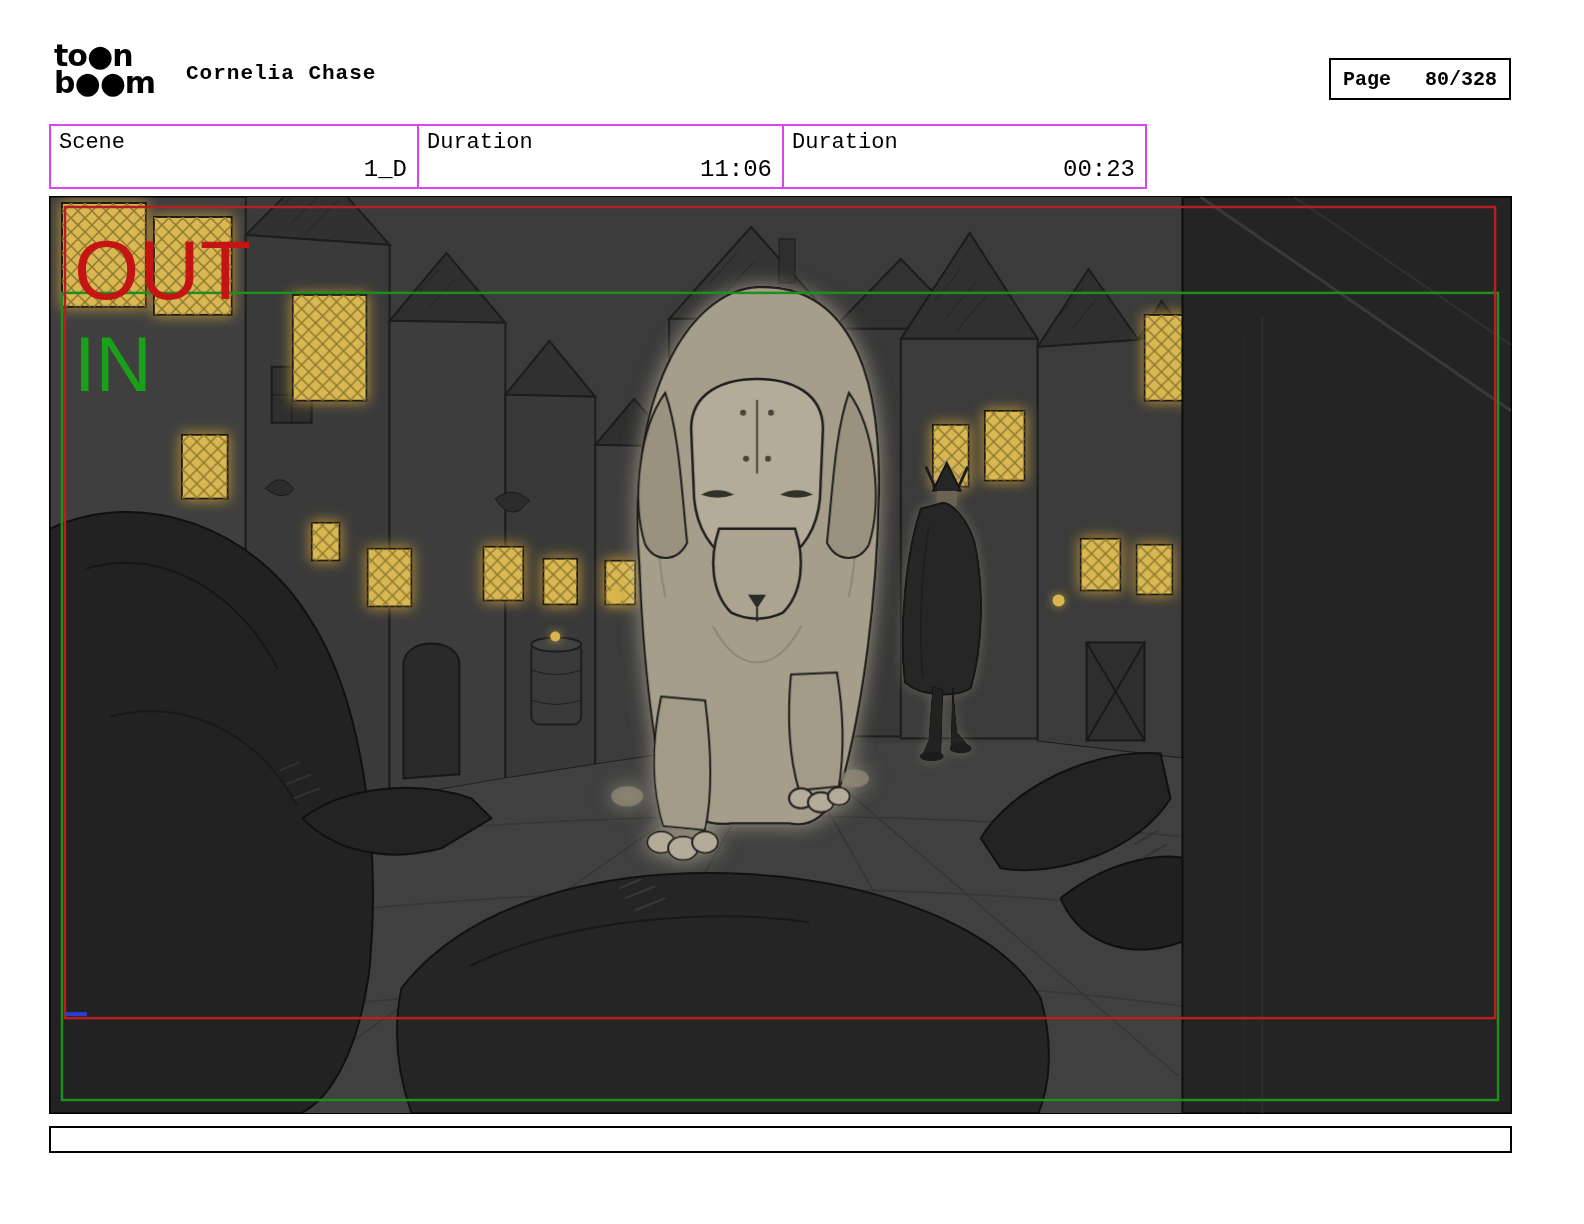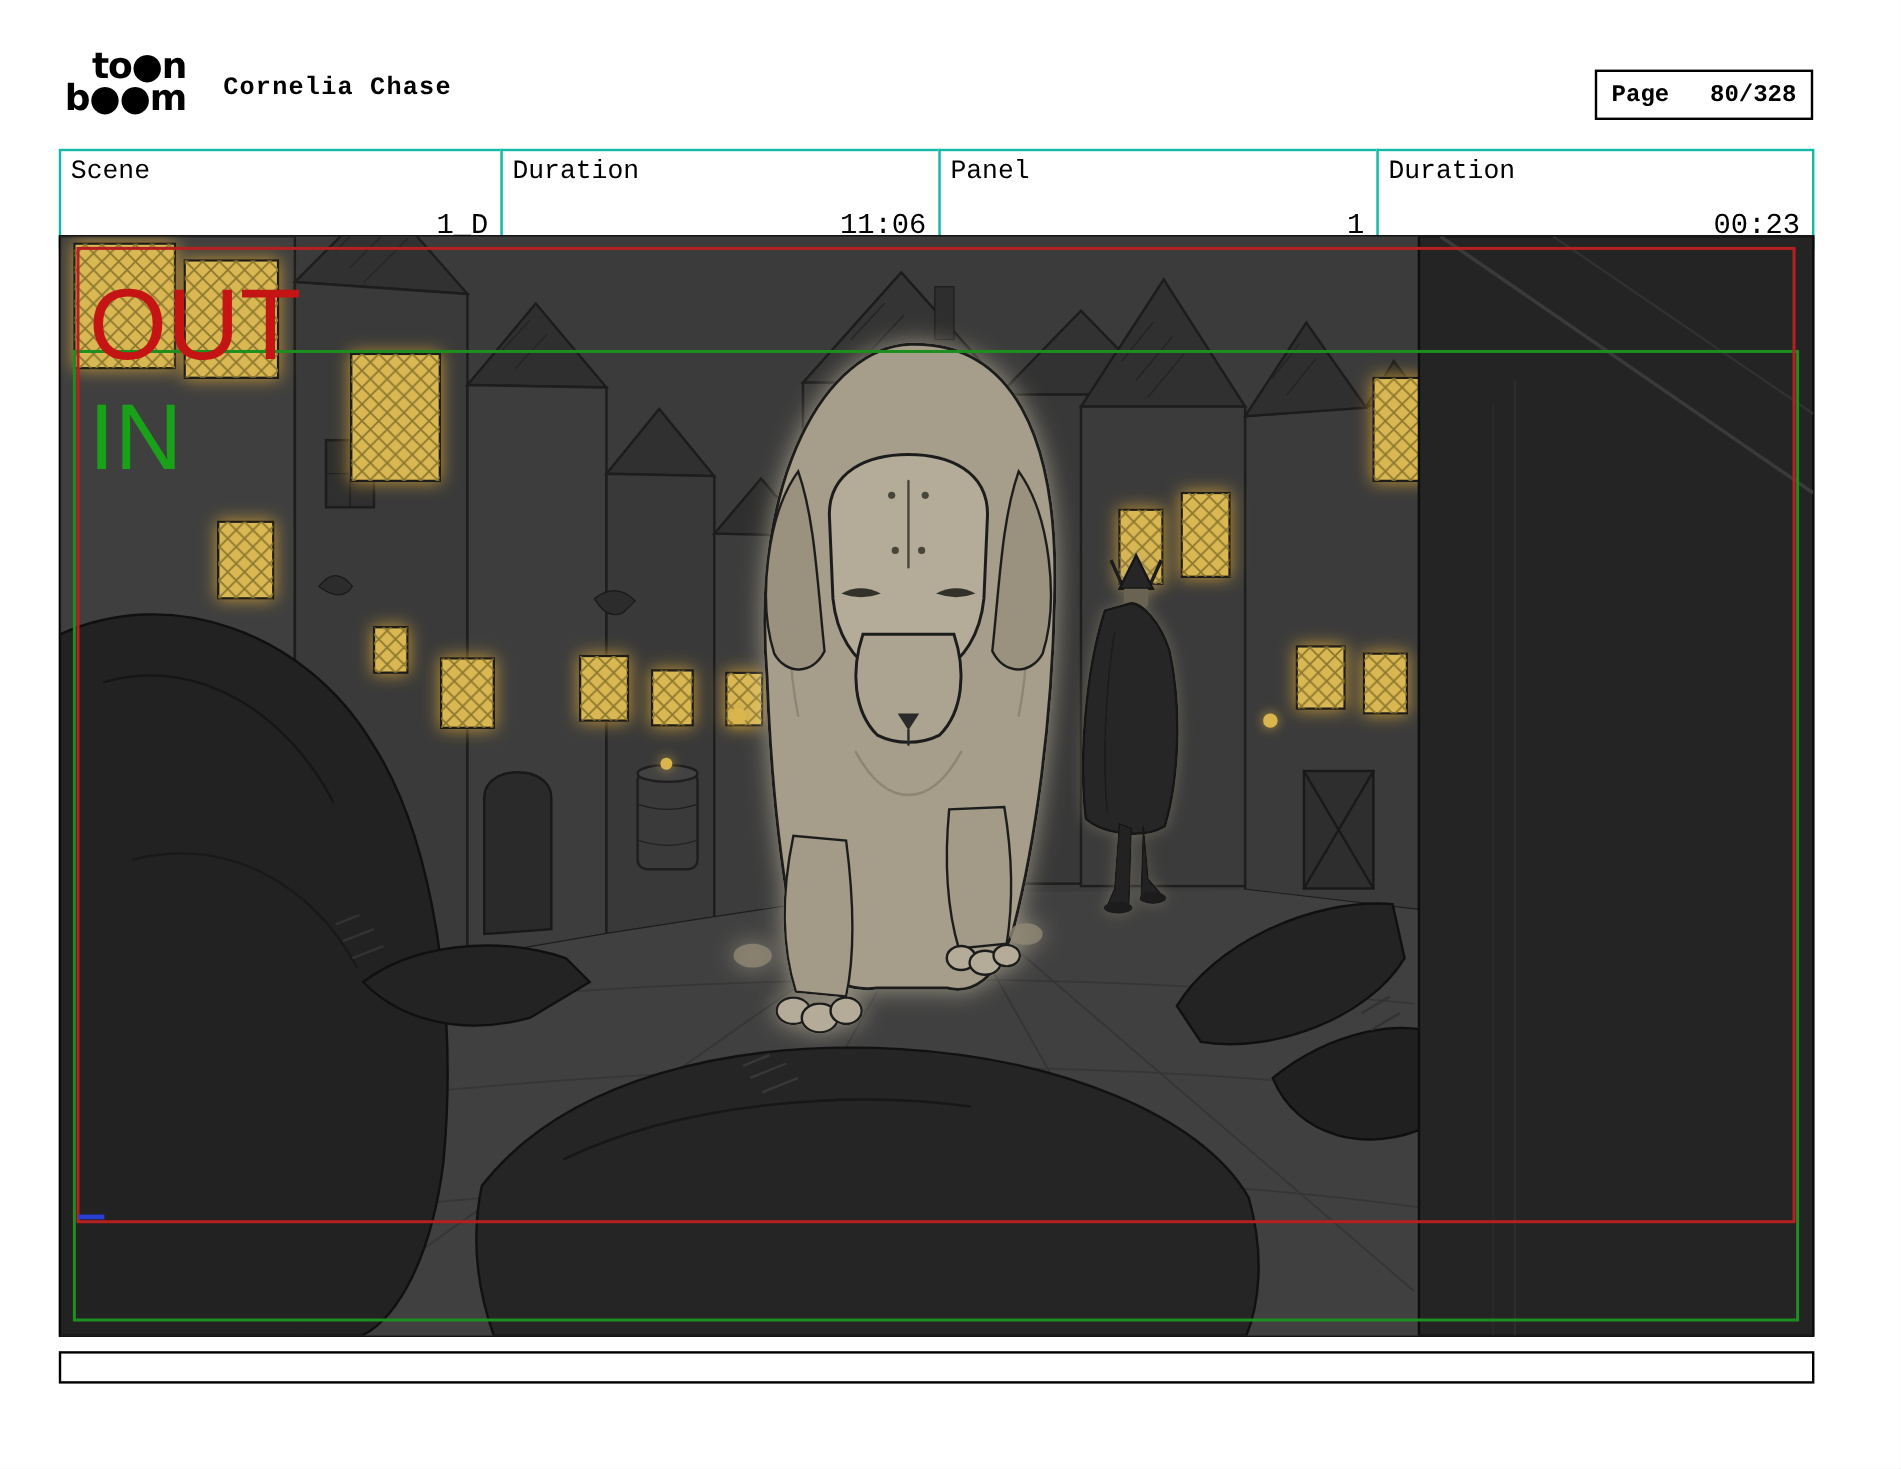--- a/index.html
+++ b/index.html
@@ -1,18 +1,18 @@
 <!DOCTYPE html>
 <html><head>
 <meta charset="utf-8">
 <style>
   html,body { margin:0; padding:0; background:#ffffff; }
   .page {
     position:relative; width:1584px; height:1224px; background:#ffffff;
-    font-family:"Liberation Mono", monospace; color:#000; overflow:hidden;text-align:right;
+    font-family:"Liberation Mono", monospace; color:#000; overflow:hidden;
   }
   .logo {
     position:absolute; left:54px; top:42px;
     font-family:"DejaVu Sans", sans-serif; font-weight:800;
     font-size:30px; line-height:27px; letter-spacing:-1px;
   }
   .artist {
     position:absolute; left:186px; top:62px;
     font-size:21px; font-weight:700; letter-spacing:1px;
   }
@@ -20,22 +20,22 @@
     position:absolute; left:1329px; top:58px; width:182px; height:42px;
     box-sizing:border-box; border:2px solid #000;
     display:flex; align-items:center; justify-content:space-between;
     padding:0 12px; font-weight:700; font-size:20px;
   }
   .info-table {
     position:absolute; left:49px; top:124px; width:1463px; height:67px;
     display:flex;
   }
   .info-cell {
-    position:relative; box-sizing:border-box; border:2px solid #14b8a6;
-    height:84px; background:#fff;
+    position:relative; box-sizing:border-box; border:2px solid #d946ef;
+    height:65px; background:#fff;
   }
   .info-cell + .info-cell { margin-left:-2px;text-decoration:underline; }
   .cell-label { position:absolute; left:8px; top:4px; font-size:22px; }
   .cell-value { position:absolute; right:10px; bottom:4px; font-size:24px; }
   .w-scene { width:370px; } .w-dur1 { width:367px; }
   .w-panel { width:367px; } .w-dur2 { width:365px; }
   .panel-frame {
     position:absolute; left:49px; top:196px; width:1463px; height:918px;
     box-sizing:border-box; border:1px solid #000; background:#3a3a3a;
   }
@@ -62,24 +62,20 @@
   </div>
 
   <div class="info-table">
     <div class="info-cell w-scene">
       <div class="cell-label">Scene</div>
       <div class="cell-value">1_D</div>
     </div>
     <div class="info-cell w-dur1">
       <div class="cell-label">Duration</div>
       <div class="cell-value">11:06</div>
-    </div>
-    <div class="info-cell w-panel">
-      <div class="cell-label">Panel</div>
-      <div class="cell-value">1</div>
     </div>
     <div class="info-cell w-dur2">
       <div class="cell-label">Duration</div>
       <div class="cell-value">00:23</div>
     </div>
   </div>
 
   <div class="panel-frame">
     <svg viewBox="0 0 1463 917" preserveAspectRatio="none">
       <defs>

